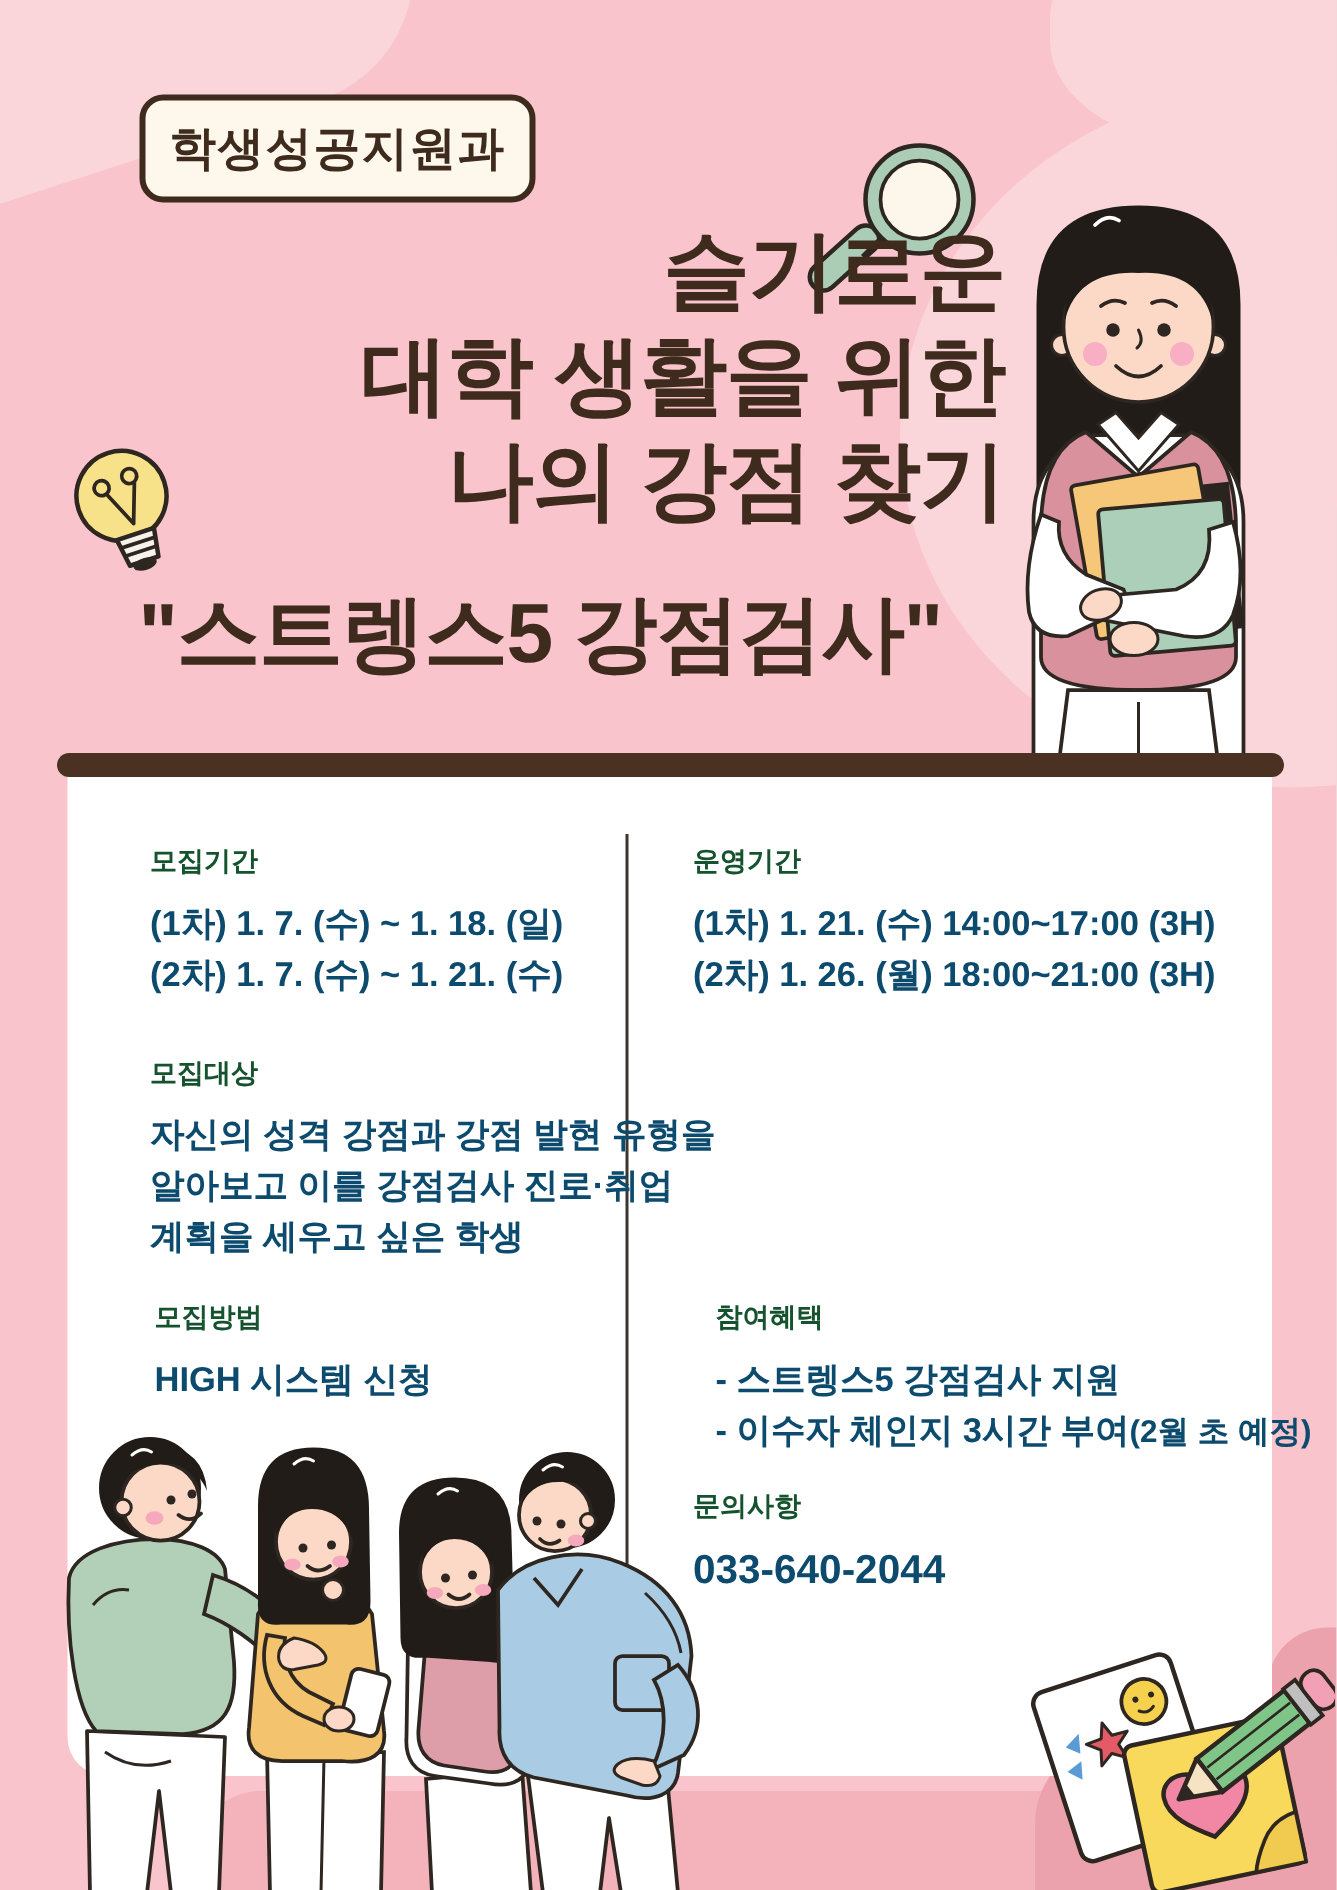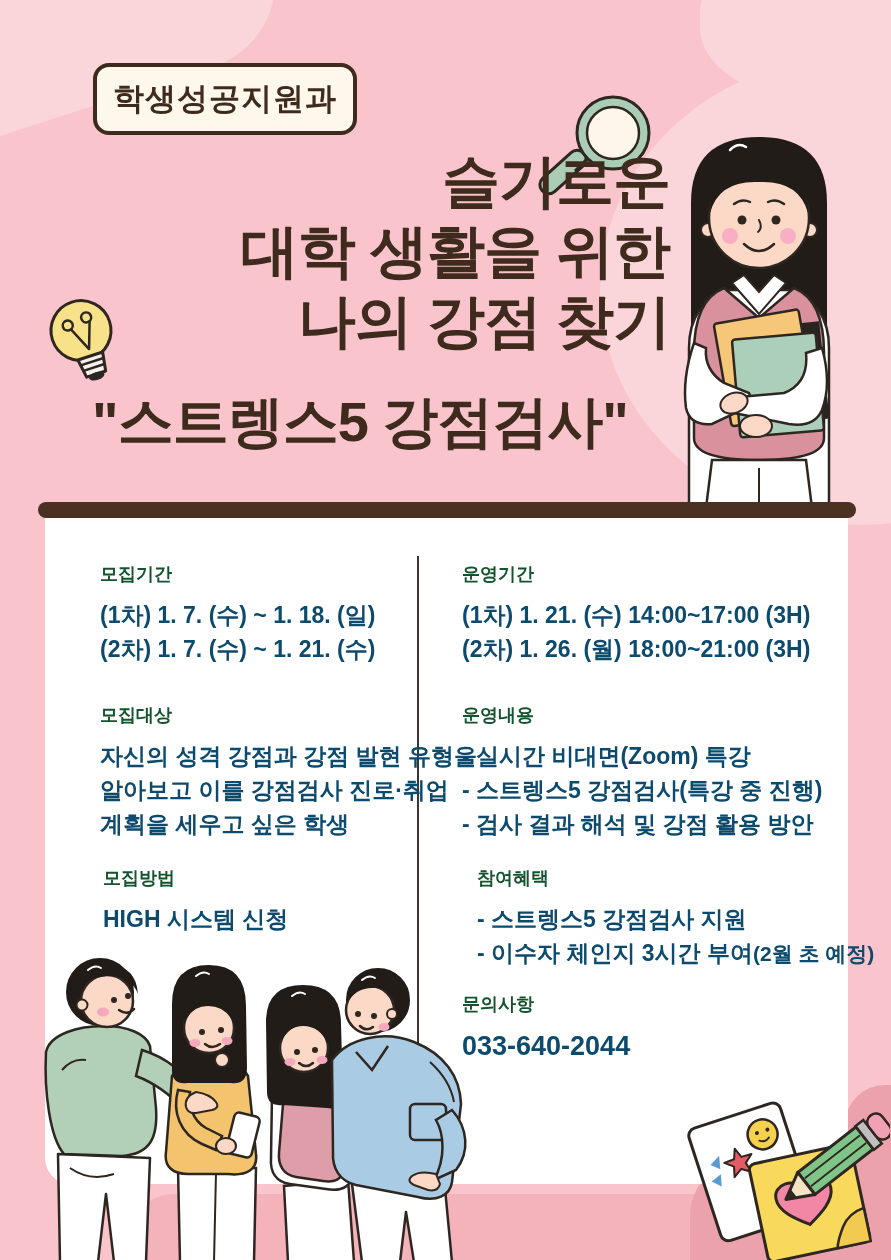--- a/index.html
+++ b/index.html
@@ -142,28 +142,20 @@
     </div>
   </div>
 
   <div class="sec" style="left:462px;top:556px;">
     <h3>운영기간</h3>
     <div class="body">
       <div class="line">(1차)  1. 21.  (수) 14:00~17:00 (3H)</div>
       <div class="line">(2차) 1. 26. (월) 18:00~21:00 (3H)</div>
     </div>
   </div>
-  <div class="sec" style="left:462px;top:697px;">
-    <h3>운영내용</h3>
-    <div class="body">
-      <div class="line">- 실시간 비대면(Zoom) 특강</div>
-      <div class="line">- 스트렝스5 강점검사(특강 중 진행)</div>
-      <div class="line">- 검사 결과 해석 및 강점 활용 방안</div>
-    </div>
-  </div>
   <div class="sec" style="left:462px;top:860px;margin-left:15px;">
     <h3>참여혜택</h3>
     <div class="body">
       <div class="line">- 스트렝스5 강점검사 지원</div>
       <div class="line"><span>- 이수자 체인지 3시간 부여</span><span class="small">(2월 초 예정)</span></div>
     </div>
   </div>
   <div class="sec" style="left:462px;top:986px;">
     <h3>문의사항</h3>
     <div class="body">

